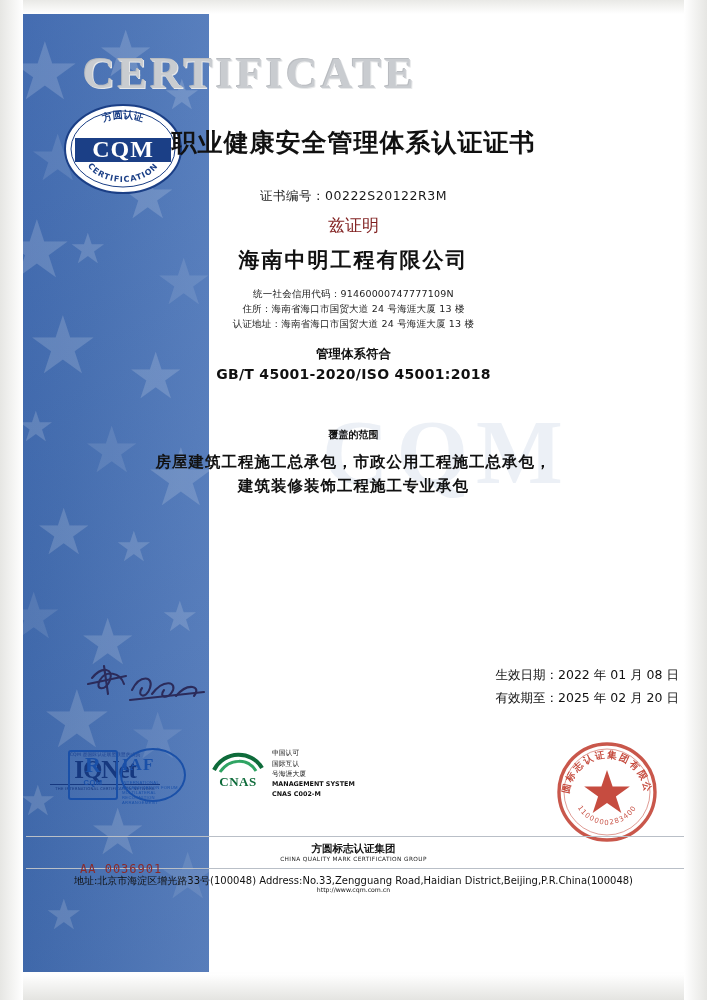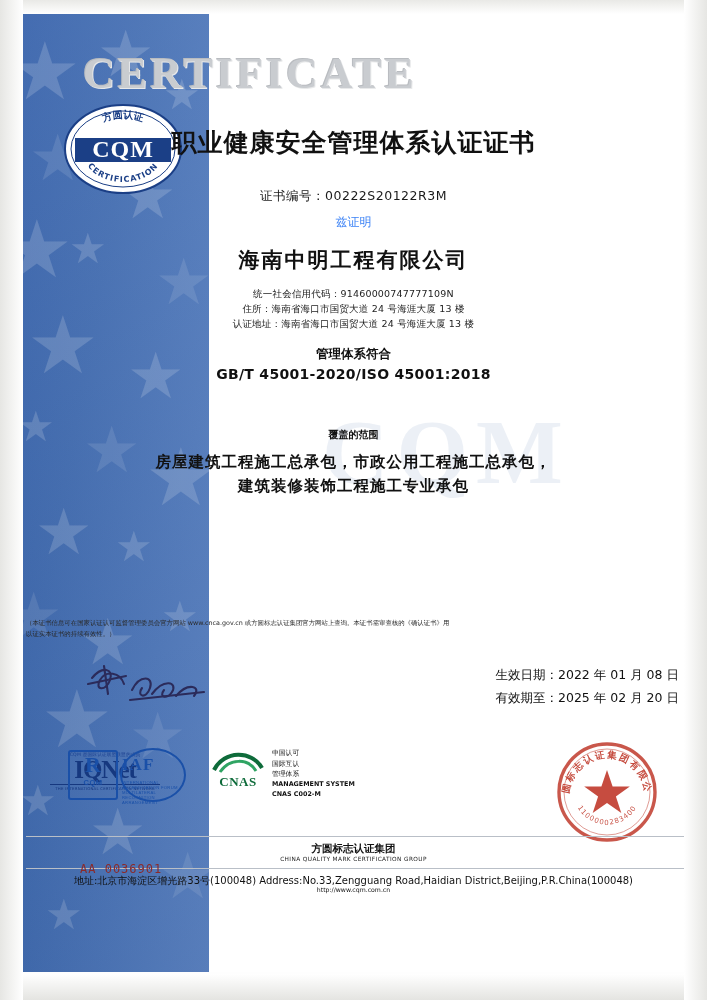--- a/index.html
+++ b/index.html
@@ -128,22 +128,22 @@
     color: #1a1a1a;
     letter-spacing: 0.5px;
   }
 
   .hereby {
     position: absolute;
     left: 0; right: 0;
     top: 214px;
     text-align: center;
     font-family: "DejaVu Sans", sans-serif;
-    font-size: 12px;
-    color: #3b82f6;
+    font-size: 17px;
+    color: #7f1d1d;
   }
 
   .company {
     position: absolute;
     left: 0; right: 0;
     top: 246px;
     text-align: center;
     font-family: "DejaVu Serif", serif;
     font-size: 21px;
     font-weight: bold;
@@ -510,21 +510,20 @@
   <div class="small-line addr1">住所：海南省海口市国贸大道 24 号海涯大厦 13 楼</div>
   <div class="small-line addr2">认证地址：海南省海口市国贸大道 24 号海涯大厦 13 楼</div>
 
   <div class="std-label">管理体系符合</div>
   <div class="std-value">GB/T 45001-2020/ISO 45001:2018</div>
 
   <div class="scope-label">覆盖的范围</div>
   <div class="scope-line scope-1">房屋建筑工程施工总承包，市政公用工程施工总承包，</div>
   <div class="scope-line scope-2">建筑装修装饰工程施工专业承包</div>
 
-  <div class="disclaimer">（本证书信息可在国家认证认可监督管理委员会官方网站 www.cnca.gov.cn 或方圆标志认证集团官方网站上查询。本证书需审查核的《确认证书》用以证实本证书的持续有效性。）</div>
 
   <div class="signature">
     <svg viewBox="0 0 140 50" width="140" height="50" aria-hidden="true">
       <g fill="none" stroke="#2b2b5a" stroke-width="2.1" stroke-linecap="round">
         <path d="M12 18 C 22 6, 34 8, 30 20 C 26 32, 14 30, 20 20 C 26 10, 40 12, 44 24"></path>
         <path d="M8 24 L 46 16"></path>
         <path d="M24 6 L 28 34"></path>
         <path d="M52 30 C 60 14, 74 16, 70 28 C 66 40, 56 36, 62 28"></path>
         <path d="M72 34 C 84 18, 98 22, 92 32 C 88 39, 78 38, 84 30"></path>
         <path d="M96 36 C 108 22, 122 26, 114 36"></path>
@@ -567,21 +566,21 @@
           <path d="M2 22 C 12 2, 40 2, 50 20" fill="none" stroke="#0e6b3a" stroke-width="4"></path>
           <path d="M8 24 C 18 10, 36 10, 44 23" fill="none" stroke="#2fa463" stroke-width="3"></path>
         </svg>
       </div>
       <div class="txt">CNAS</div>
     </div>
 
     <div class="cnas-info">
       <div class="cn">中国认可</div>
       <div class="cn">国际互认</div>
-      <div class="cn">管理体系</div>
+      <div class="cn">号海涯大厦</div>
       <div class="en">MANAGEMENT SYSTEM</div>
       <div class="en">CNAS C002-M</div>
     </div>
 
     <div class="redseal">
       <svg viewBox="0 0 104 104" width="104" height="104" aria-hidden="true">
         <circle cx="52" cy="52" r="48" fill="none" stroke="#c0392b" stroke-width="3.4" opacity="0.85"></circle>
         <circle cx="52" cy="52" r="43" fill="none" stroke="#c0392b" stroke-width="1" opacity="0.5"></circle>
         <path id="sealArc" d="M 14 56 A 38 38 0 1 1 90 56" fill="none"></path>
         <text font-family="DejaVu Sans, sans-serif" font-size="9.5" font-weight="bold" fill="#c0392b" opacity="0.9" letter-spacing="2">

